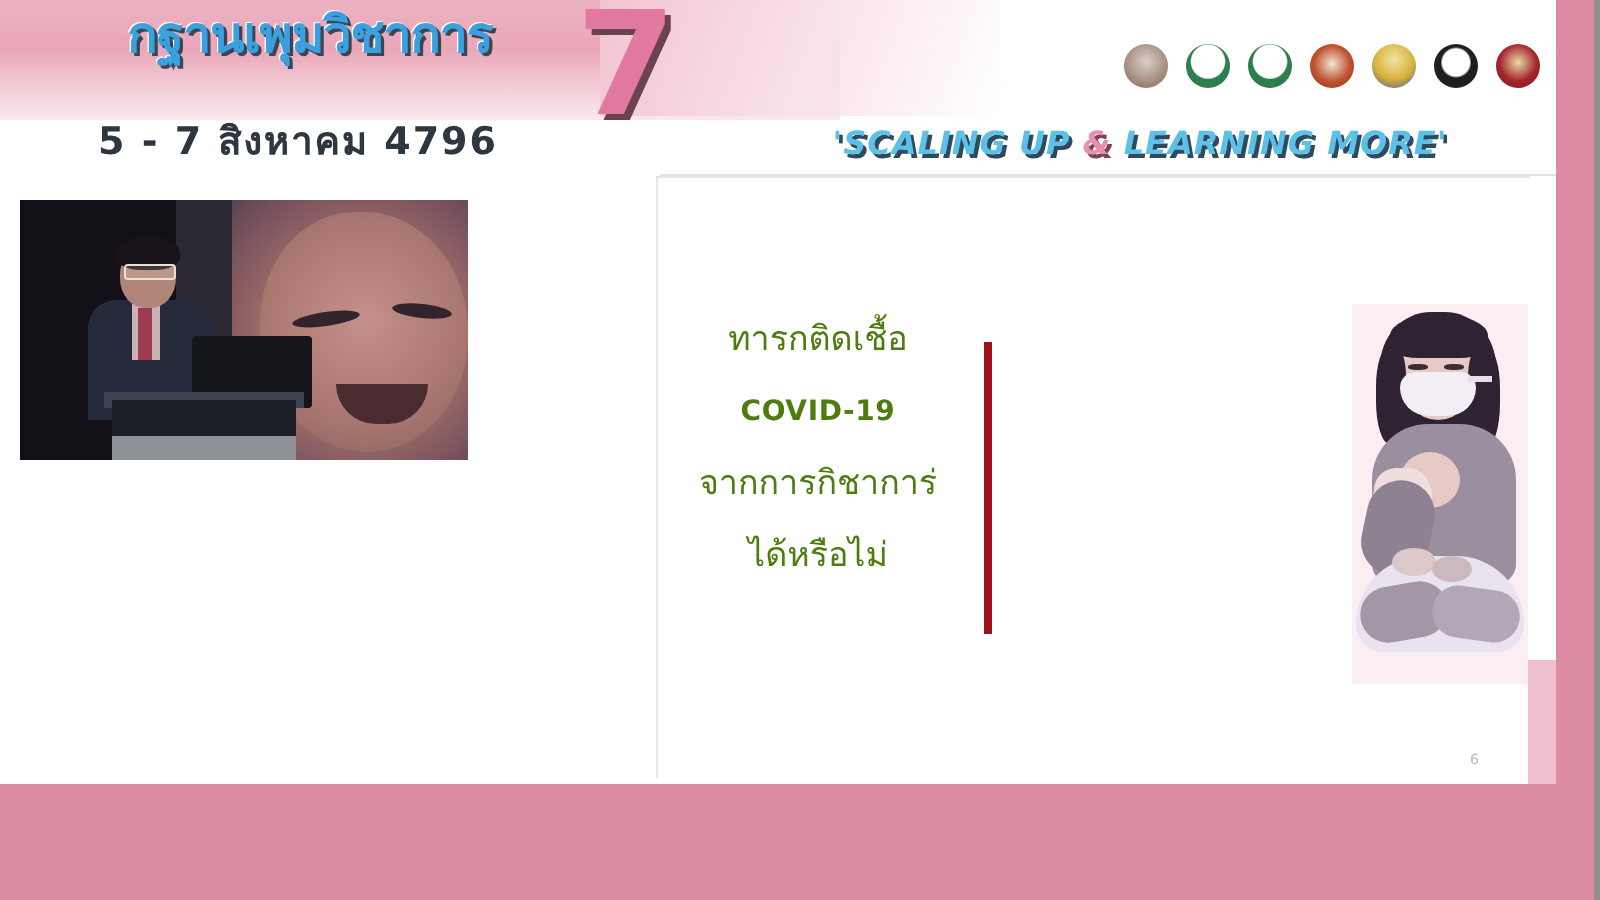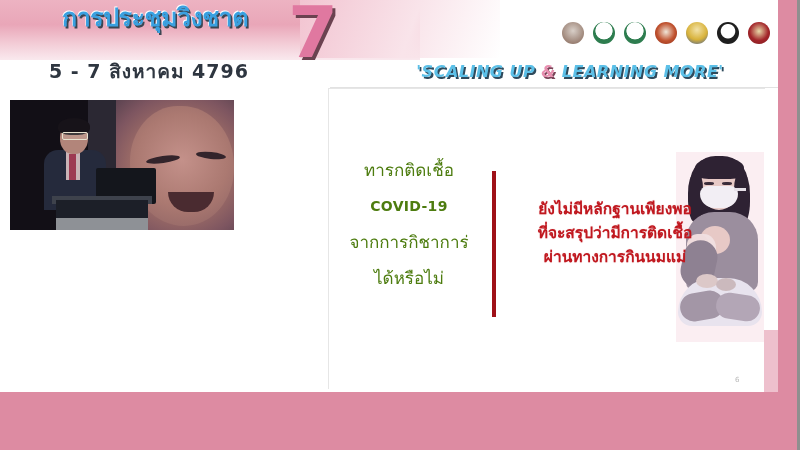--- a/index.html
+++ b/index.html
@@ -191,21 +191,21 @@
   <div class="slide"></div>
   <div class="slide-inner-border"></div>
 
   <div class="banner">
     <div class="pinkwash"></div>
     <div class="pinkwash2"></div>
     <div class="whitecut"></div>
     <div class="hairline"></div>
   </div>
 
-  <div class="title1">การประชุมวิงชาต</div>
+  <div class="title1">กฐานเพุมวิชาการ</div>
   <div class="bignum">7</div>
   <div class="dateline">5 - 7 สิงหาคม 4796</div>
 
   <div class="tagline">
     <span>'SCALING UP </span><span class="amp">&amp;</span><span> LEARNING MORE'</span>
   </div>
 
   <div class="logos">
     <div class="logo">
         <span class="disc" style="background:radial-gradient(circle at 50% 40%,#d8cfc8 0%,#9c8376 70%,#7a6154 100%)"></span>
@@ -278,25 +278,20 @@
     <div class="baby"></div>
     <div class="babyHd"></div>
     <div class="armL"></div>
     <div class="lap"></div>
     <div class="legL"></div>
     <div class="legR"></div>
     <div class="handL"></div>
     <div class="handR"></div>
   </div>
 
-  <div class="answer">
-    <div>ยังไม่มีหลักฐานเพียงพอ</div>
-    <div>ที่จะสรุปว่ามีการติดเชื้อ</div>
-    <div>ผ่านทางการกินนมแม่</div>
-  </div>
 
   <div class="slideno">6</div>
 
   <div class="frame-right-soft"></div>
   <div class="frame-right"></div>
   <div class="frame-bottom"></div>
   <div class="frame-edge"></div>
 
 </div>
 

